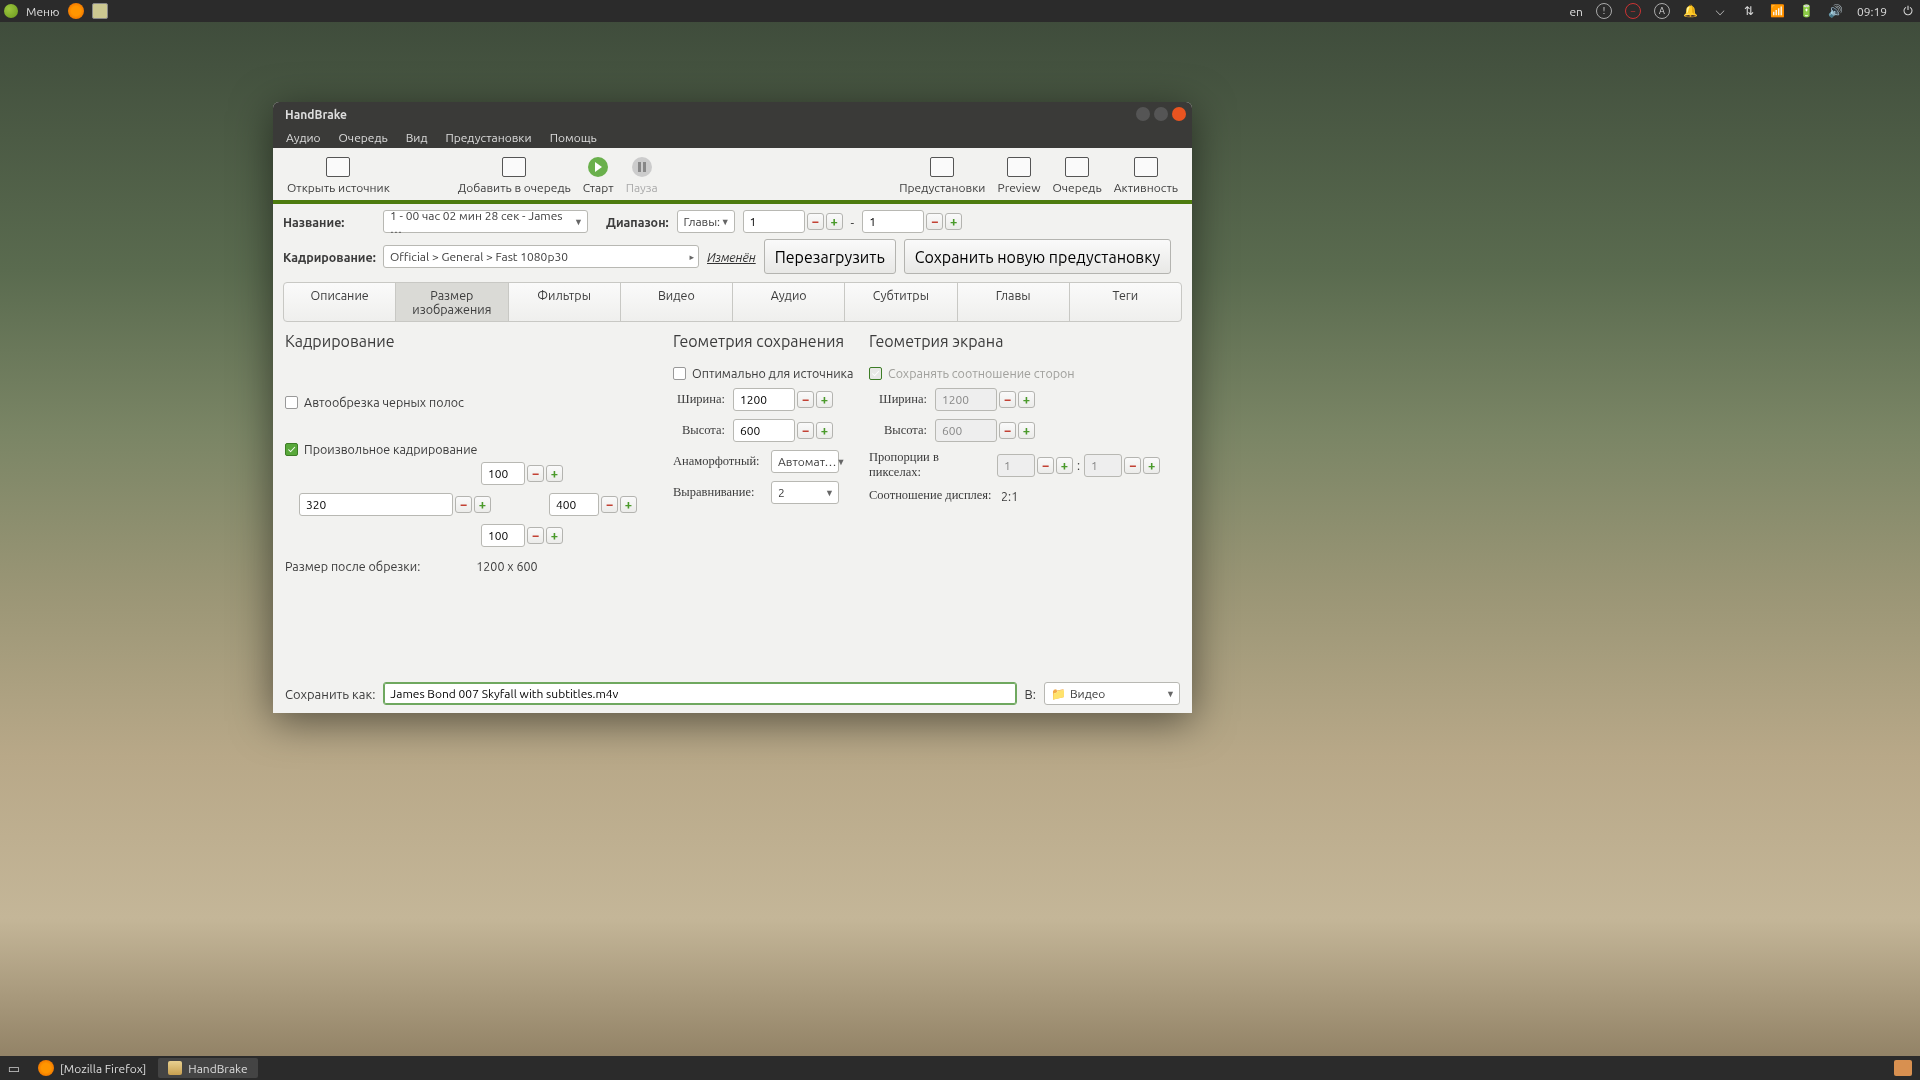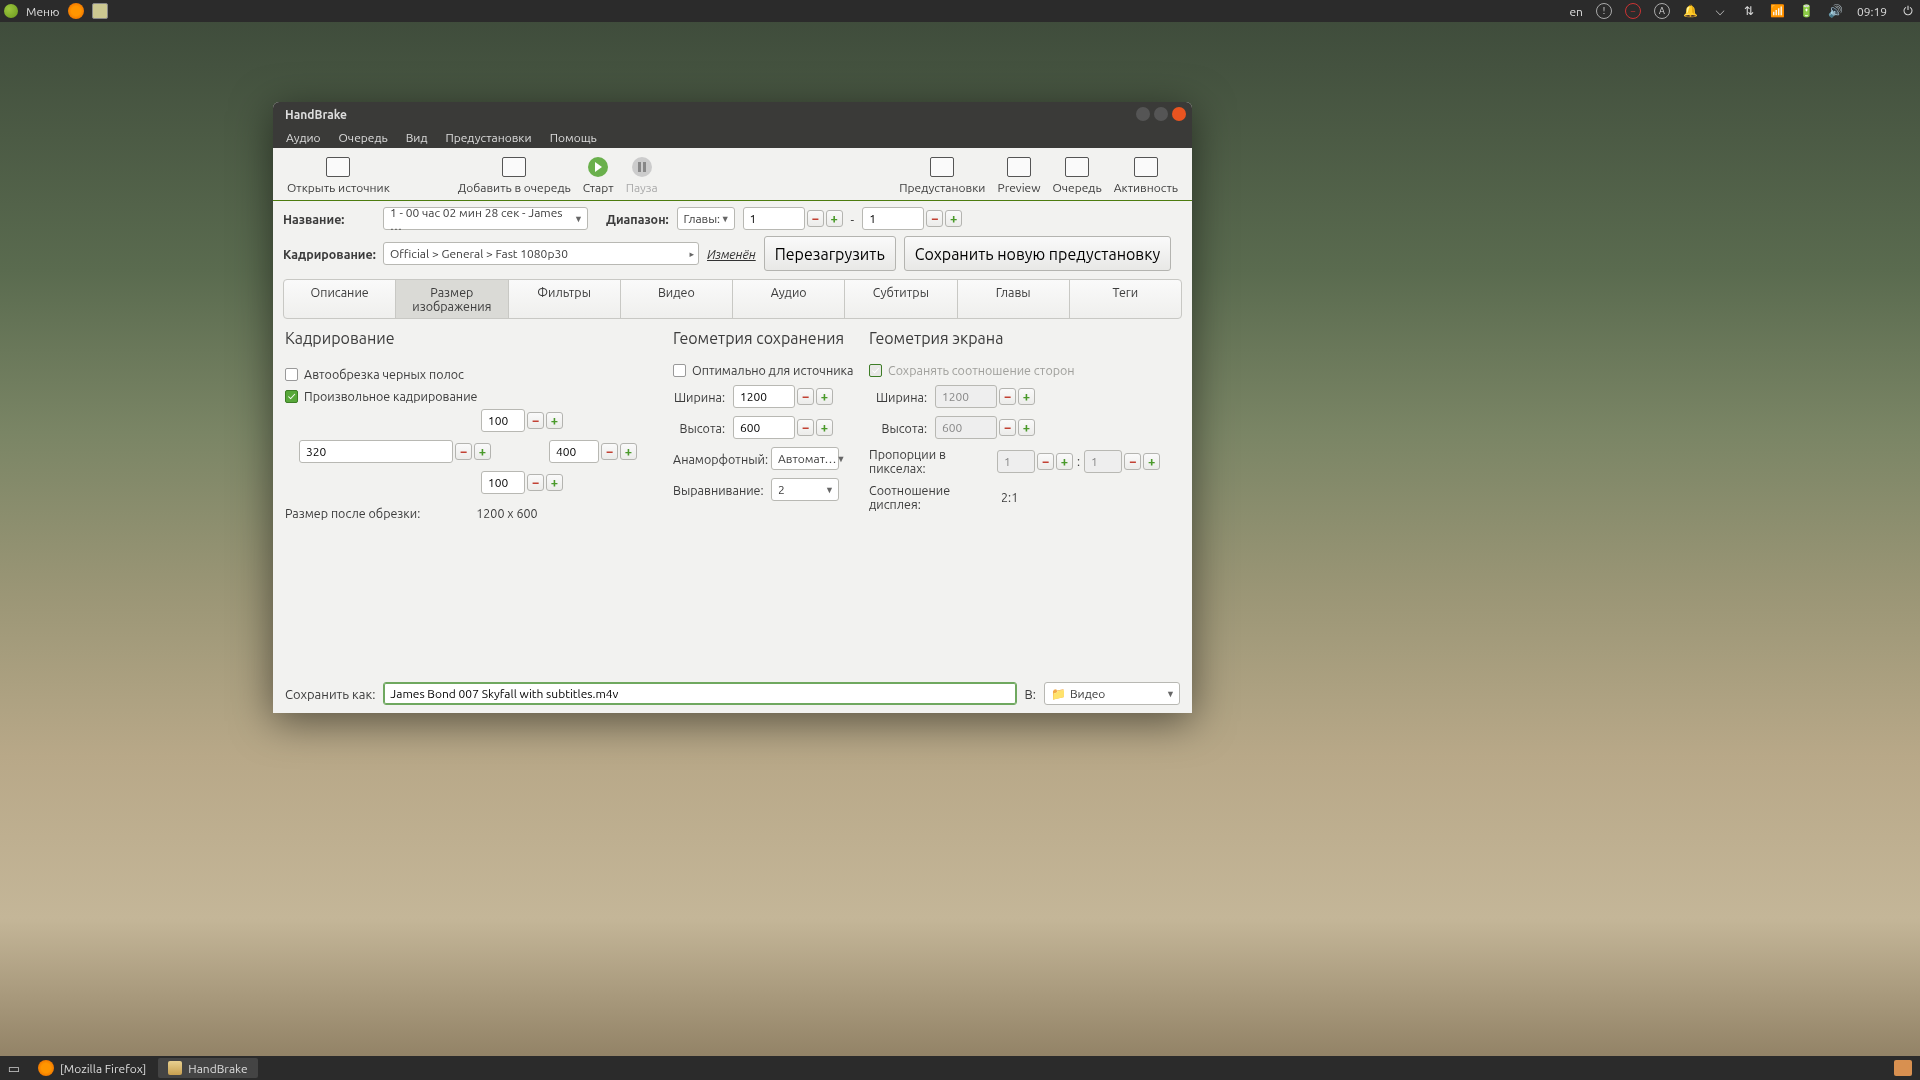--- a/index.html
+++ b/index.html
@@ -32,21 +32,21 @@
 .window { position: absolute; left: 273px; top: 102px; width: 919px; height: 611px; background: #f2f2f0; border-radius: 6px 6px 0 0; box-shadow: 0 8px 40px rgba(0,0,0,0.5); display: flex; flex-direction: column; }
 .titlebar { height: 24px; background: #3a3a38; border-radius: 6px 6px 0 0; display: flex; align-items: center; padding: 0 6px; color: #ddd; font-size: 12px; }
 .titlebar .title { font-weight: bold; margin-left: 6px; }
 .winbtns { margin-left: auto; display: flex; gap: 4px; }
 .wbtn { width: 14px; height: 14px; border-radius: 50%; background: #555; }
 .wbtn.close { background: #e95420; }
 
 .menubar { height: 22px; background: #3a3a38; display: flex; align-items: center; padding: 0 4px; color: #ddd; font-size: 12px; gap: 0; }
 .menubar span { padding: 3px 9px; }
 
-.toolbar { display: flex; align-items: flex-start; padding: 6px 8px 4px 8px; background: #f2f2f0; border-bottom: 1px solid #4d7c0f; }
+.toolbar { display: flex; align-items: flex-start; padding: 6px 8px 4px 8px; background: #f2f2f0; border-bottom: 4px solid #4d7c0f; }
 .tbtn { display: flex; flex-direction: column; align-items: center; gap: 3px; padding: 2px 6px; font-size: 12px; color: #3c3c3c; }
 .tbtn.disabled { color: #aaa; }
 .tbtn .ticon { width: 26px; height: 22px; display:flex;align-items:center;justify-content:center; }
 .play-ico { width: 20px; height: 20px; background: #6ab04c; border-radius: 50%; position: relative; }
 .play-ico::after { content:''; position:absolute; left:7px; top:5px; border-left:7px solid #fff; border-top:5px solid transparent; border-bottom:5px solid transparent; }
 .pause-ico { width: 20px; height: 20px; background: #ccc; border-radius: 50%; position: relative; }
 .pause-ico::before,.pause-ico::after { content:''; position:absolute; top:5px; width:3px; height:10px; background:#888; }
 .pause-ico::before{left:6px;} .pause-ico::after{left:11px;}
 .gen-ico { width:24px; height:20px; border:1.5px solid #555; border-radius:2px; background:#fafafa; }
 .spacer { flex: 1; }
@@ -72,28 +72,28 @@
 
 .tabs { display: flex; margin-top: 2px; border: 1px solid #c8c8c4; border-radius: 4px; overflow: hidden; background: linear-gradient(#fafafa,#efefed); }
 .tab { flex: 1; text-align: center; padding: 5px 0; font-size: 12.5px; border-right: 1px solid #c8c8c4; }
 .tab:last-child { border-right: none; }
 .tab.active { background: #dadad6; }
 
 .tab-body { flex: 1; padding: 10px 2px 0 2px; display: flex; gap: 0; }
 .col { display: flex; flex-direction: column; gap: 8px; }
 .col h4 { font-size: 16px; font-weight: normal; margin-bottom: 12px; }
 
-.chk { display: flex; align-items: center; gap: 6px; font-size: 12.5px; }
+.chk { display: flex; align-items: center; gap: 6px; font-size: 12.5px; margin-top: 25px; }
 .cbox { width: 13px; height: 13px; border: 1px solid #999; border-radius: 2px; background: #fff; display:inline-flex;align-items:center;justify-content:center;font-size:11px;color:#fff; }
 .cbox.checked { background: #58a83a; border-color: #3d7d26; }
 .cbox.disabled { background: #e8e8e6; }
 .chk.disabled { color: #a0a09c; }
 
 .field-row { display: flex; align-items: center; gap: 8px; font-size: 12.5px; }
-.field-row label { width: 96px; text-align: right; }
+.field-row label { width: 96px; text-align: right; font-family: Liberation Serif, serif; }
 
 .bottom-row { display: flex; align-items: center; gap: 8px; padding: 0 2px; margin-top: auto; }
 .changed { font-style: italic; text-decoration: underline; color: #333; font-size:12.5px; }
 </style>
 </head>
 <body>
 
 <div class="top-panel">
   <div class="left">
     <span class="menu-logo"></span>

